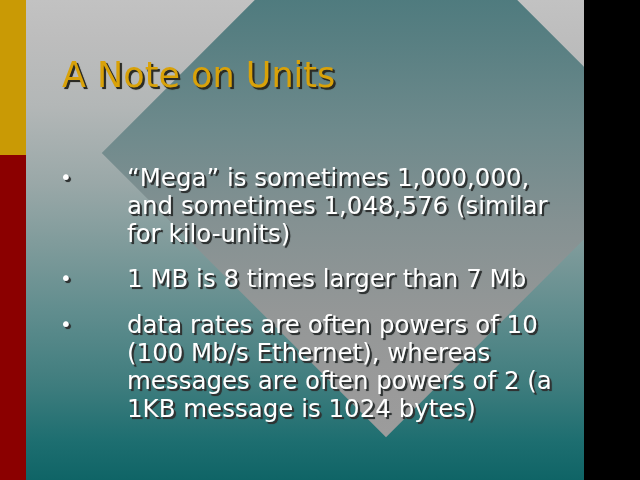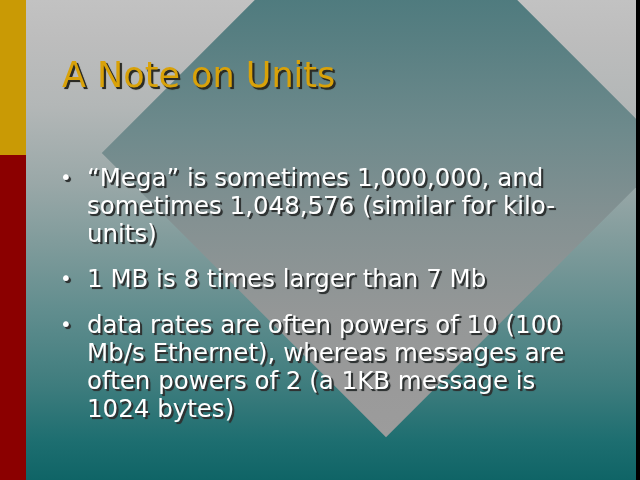--- a/index.html
+++ b/index.html
@@ -2,21 +2,21 @@
 <html><head>
 <meta charset="utf-8">
 <style>
   html, body {
     margin: 0;
     padding: 0;
     background: #000;
   }
   #slide {
     position: relative;
-    width: 636px;
+    width: 584px;
     height: 480px;
     overflow: hidden;
     font-family: "DejaVu Sans", sans-serif;
     
     background: linear-gradient(to bottom,
         #c2c2c2 0%,
         #bdbdbd 8%,
         #b3b7b7 22%,
         #9aa8a8 38%,
         #7d9a9a 52%,
@@ -111,20 +111,21 @@
   .bullet-marker {
     flex: 0 0 auto;
     width: 27px;
     font-size: 20px;
     line-height: 1.38;
     text-align: left;
     user-select: none;
   }
   .bullet-text {
     flex: 1 1 auto;
+    margin-left: 40px;
   }
 </style>
 </head>
 <body>
 
 <div id="slide">
 
   <div id="diamond-wrap">
     <div id="diamond"></div>
   </div>

